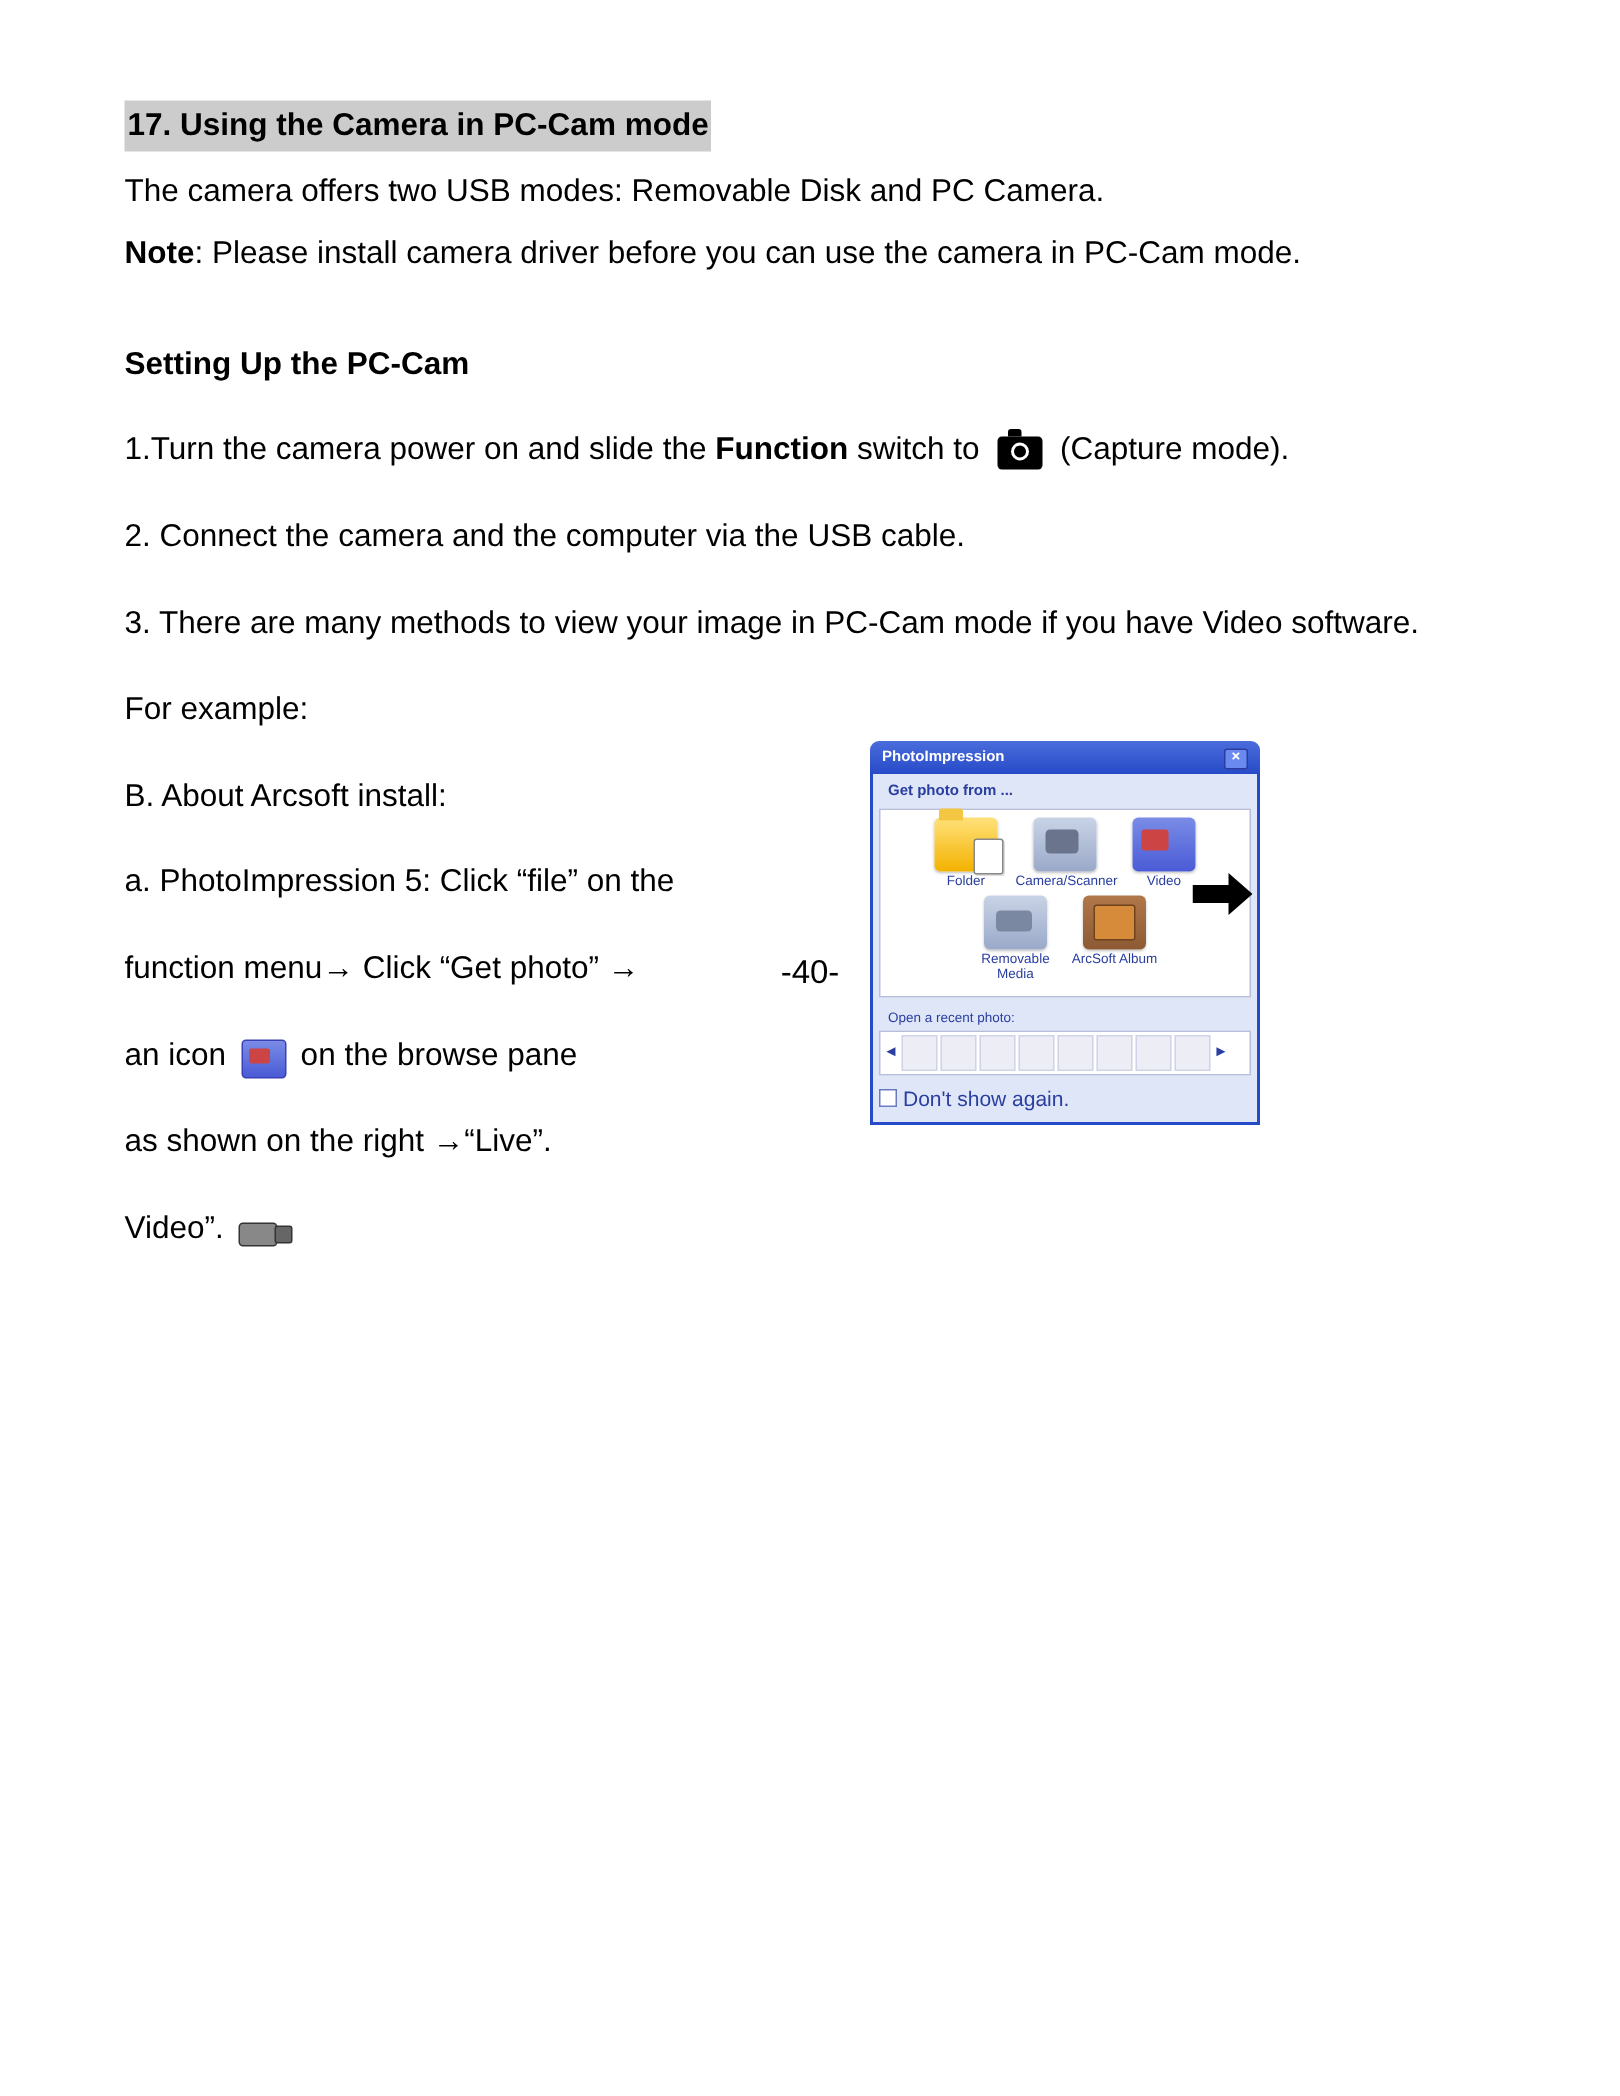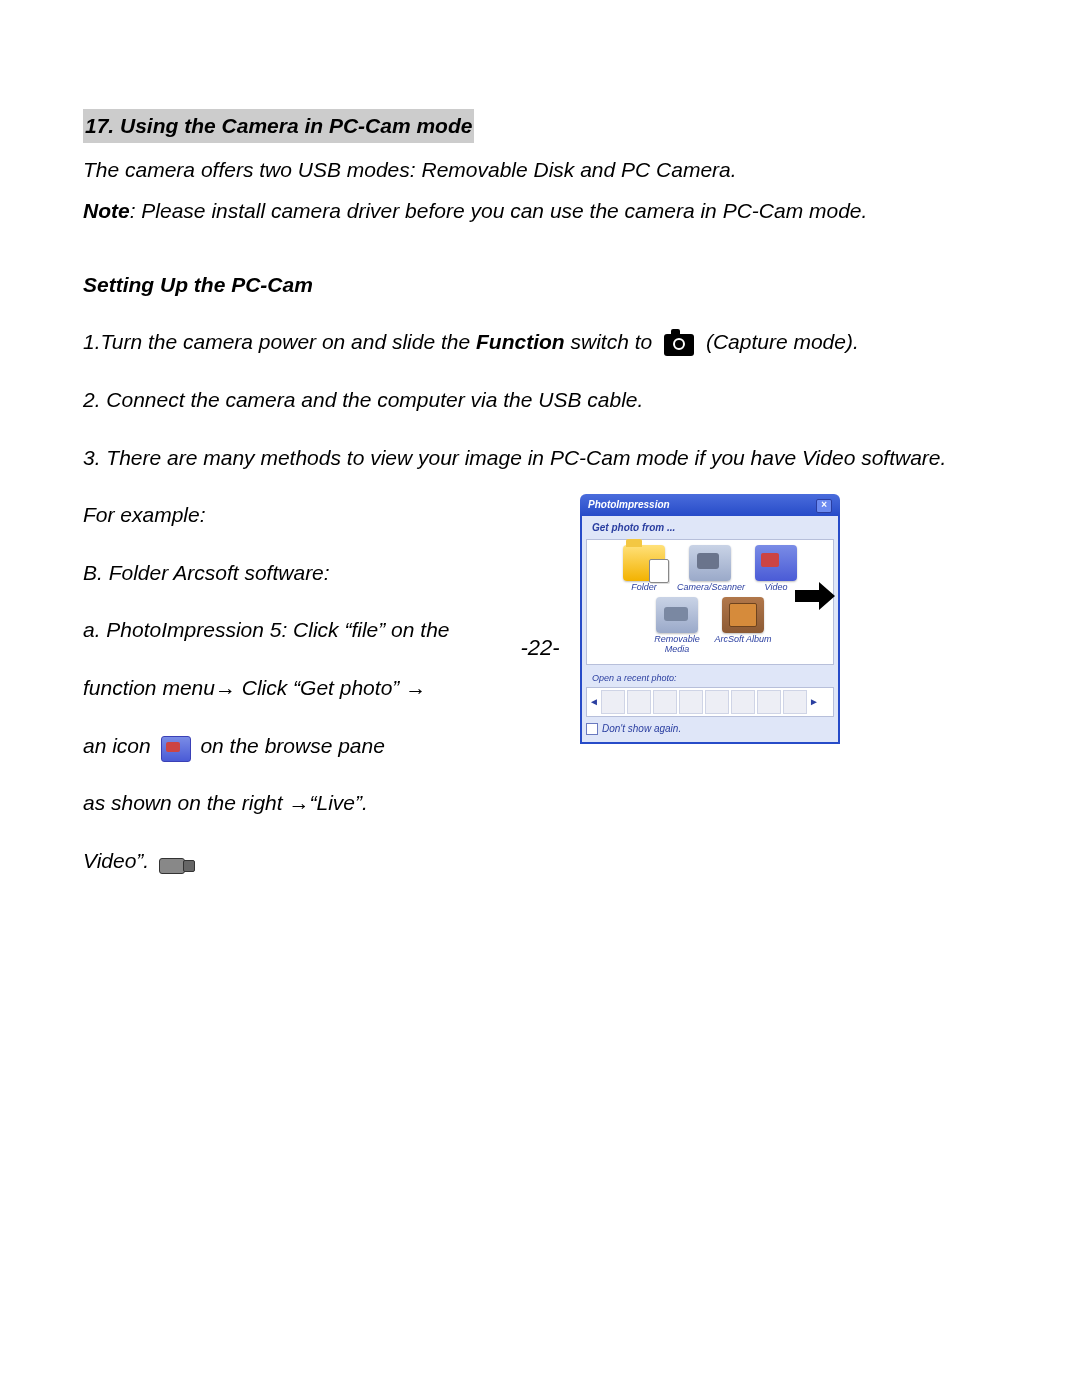--- a/index.html
+++ b/index.html
@@ -7,24 +7,23 @@
     padding: 0;
     background: #fff;
     font-family: Arial, Helvetica, sans-serif;
     color: #000;
   }
   .page {
     position: relative;
     width: 1080px;
     height: 985px;
     box-sizing: border-box;
-    padding: 109px 85px 0 83px;
+    padding: 67px 85px 0 83px;
     font-size: 21px;
     line-height: 1.6;
-    font-style: italic;
   }
   .heading {
     display: inline-block;
     background: #ccc;
     font-weight: bold;
     padding: 0 2px;
     margin-bottom: 6px;
   }
   p { margin: 4px 0 8px 0; }
   .boldspan { font-weight: bold; }
@@ -212,21 +211,21 @@
   }
   .thumbstrip .arrowbtn {
     width:10px; height:22px; display:flex; align-items:center; justify-content:center;
     color:#2a3ea0; font-size:10px; cursor:default;
   }
   .thumbstrip .slot {
     width:22px; height:22px; background:#edeef5; border:1px solid #cfd4e6;
   }
   .dontshow {
     display:flex; align-items:center; gap:4px;
-    font-size:10px; color:#2a3ea0; margin-top:4px;
+    font-size:14px; color:#2a3ea0; margin-top:4px;
   }
   .dontshow .chk {
     width:10px; height:10px; border:1px solid #6a7ac0; background:#fff;
   }
 
   .cursor-arrow {
     position:absolute;
     top: 40px; right: -2px;
     width:40px; height:38px;
   }
@@ -256,21 +255,21 @@
 
   <ol class="main">
     <li>
       <span>1.Turn the camera power on and slide the </span><span class="boldspan">Function</span><span> switch to</span>
       <span class="cam-icon"></span>
       <span> (Capture mode).</span>
     </li>
     <li>2. Connect the camera and the computer via the USB cable.</li>
     <li>3. There are many methods to view your image in PC-Cam mode if you have Video software.</li>
     <li class="indent1">For example:</li>
-    <li class="indent1">B. Folder Arcsoft software:</li>
+    <li class="indent1">B. About Arcsoft install:</li>
     <li class="indent2">a.   PhotoImpression 5: Click “file” on the</li>
     <li class="indent3">
       <span>function menu</span><span class="arrow">→</span><span> Click “Get photo” </span><span class="arrow">→</span>
     </li>
     <li class="indent3">
       <span>an icon</span>
       <span class="vidicon-mini"></span>
       <span> on the browse pane</span>
     </li>
     <li class="indent3">
@@ -336,15 +335,15 @@
         <div class="slot"></div>
         <div class="arrowbtn">►</div>
       </div>
       <div class="dontshow">
         <span class="chk"></span>
         <span>Don't show again.</span>
       </div>
     </div>
   </div>
 
-  <div class="pagenum">-22-</div>
+  <div class="pagenum">-40-</div>
 
 </div>
 
 </body></html>

